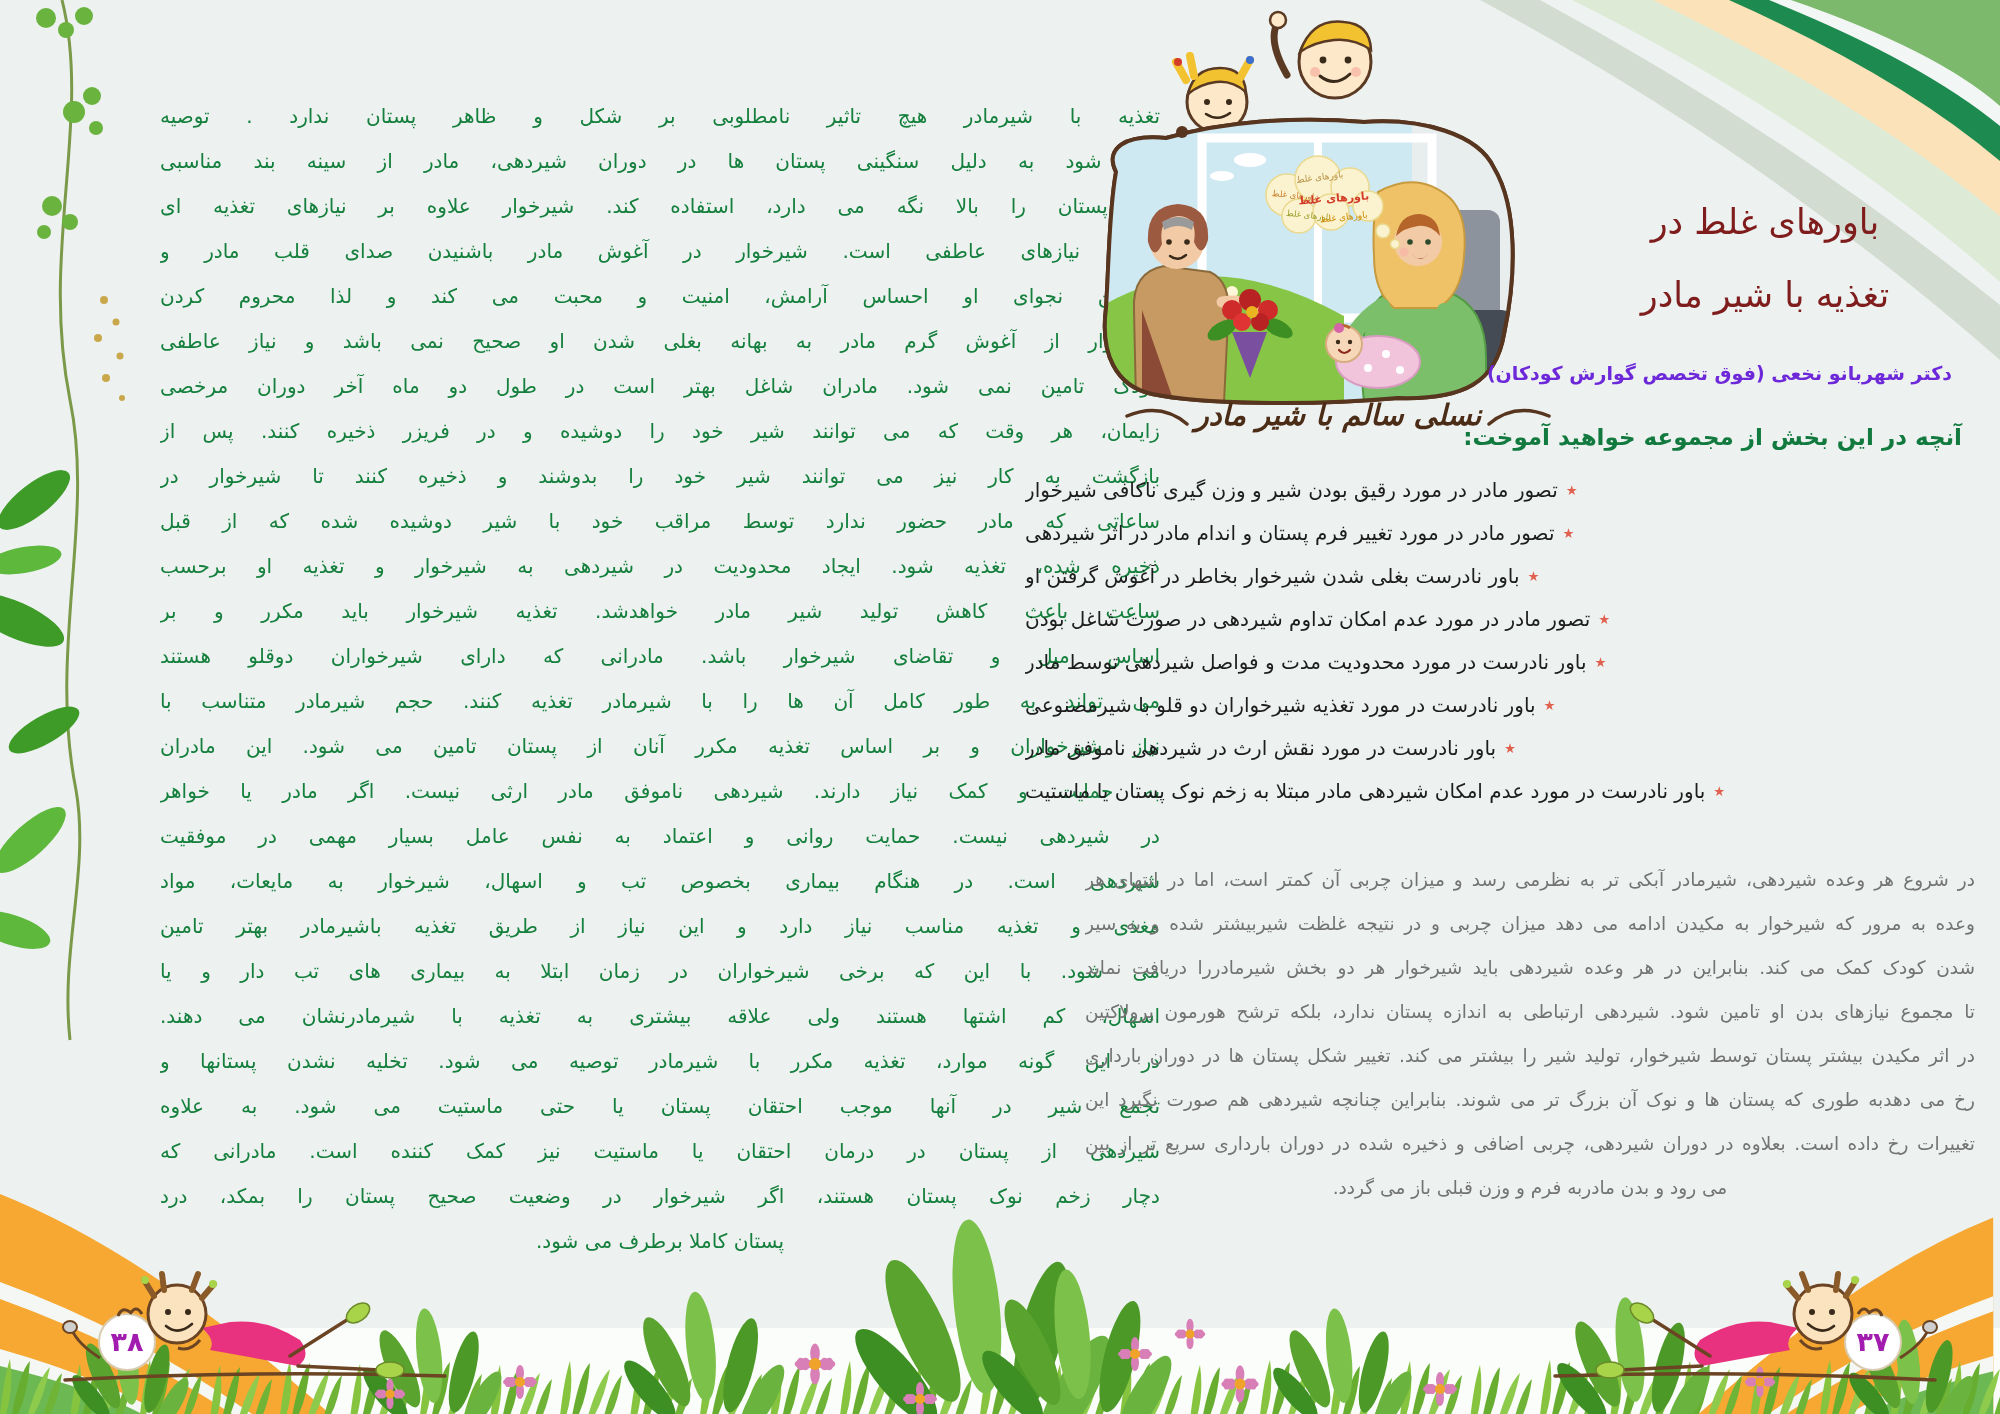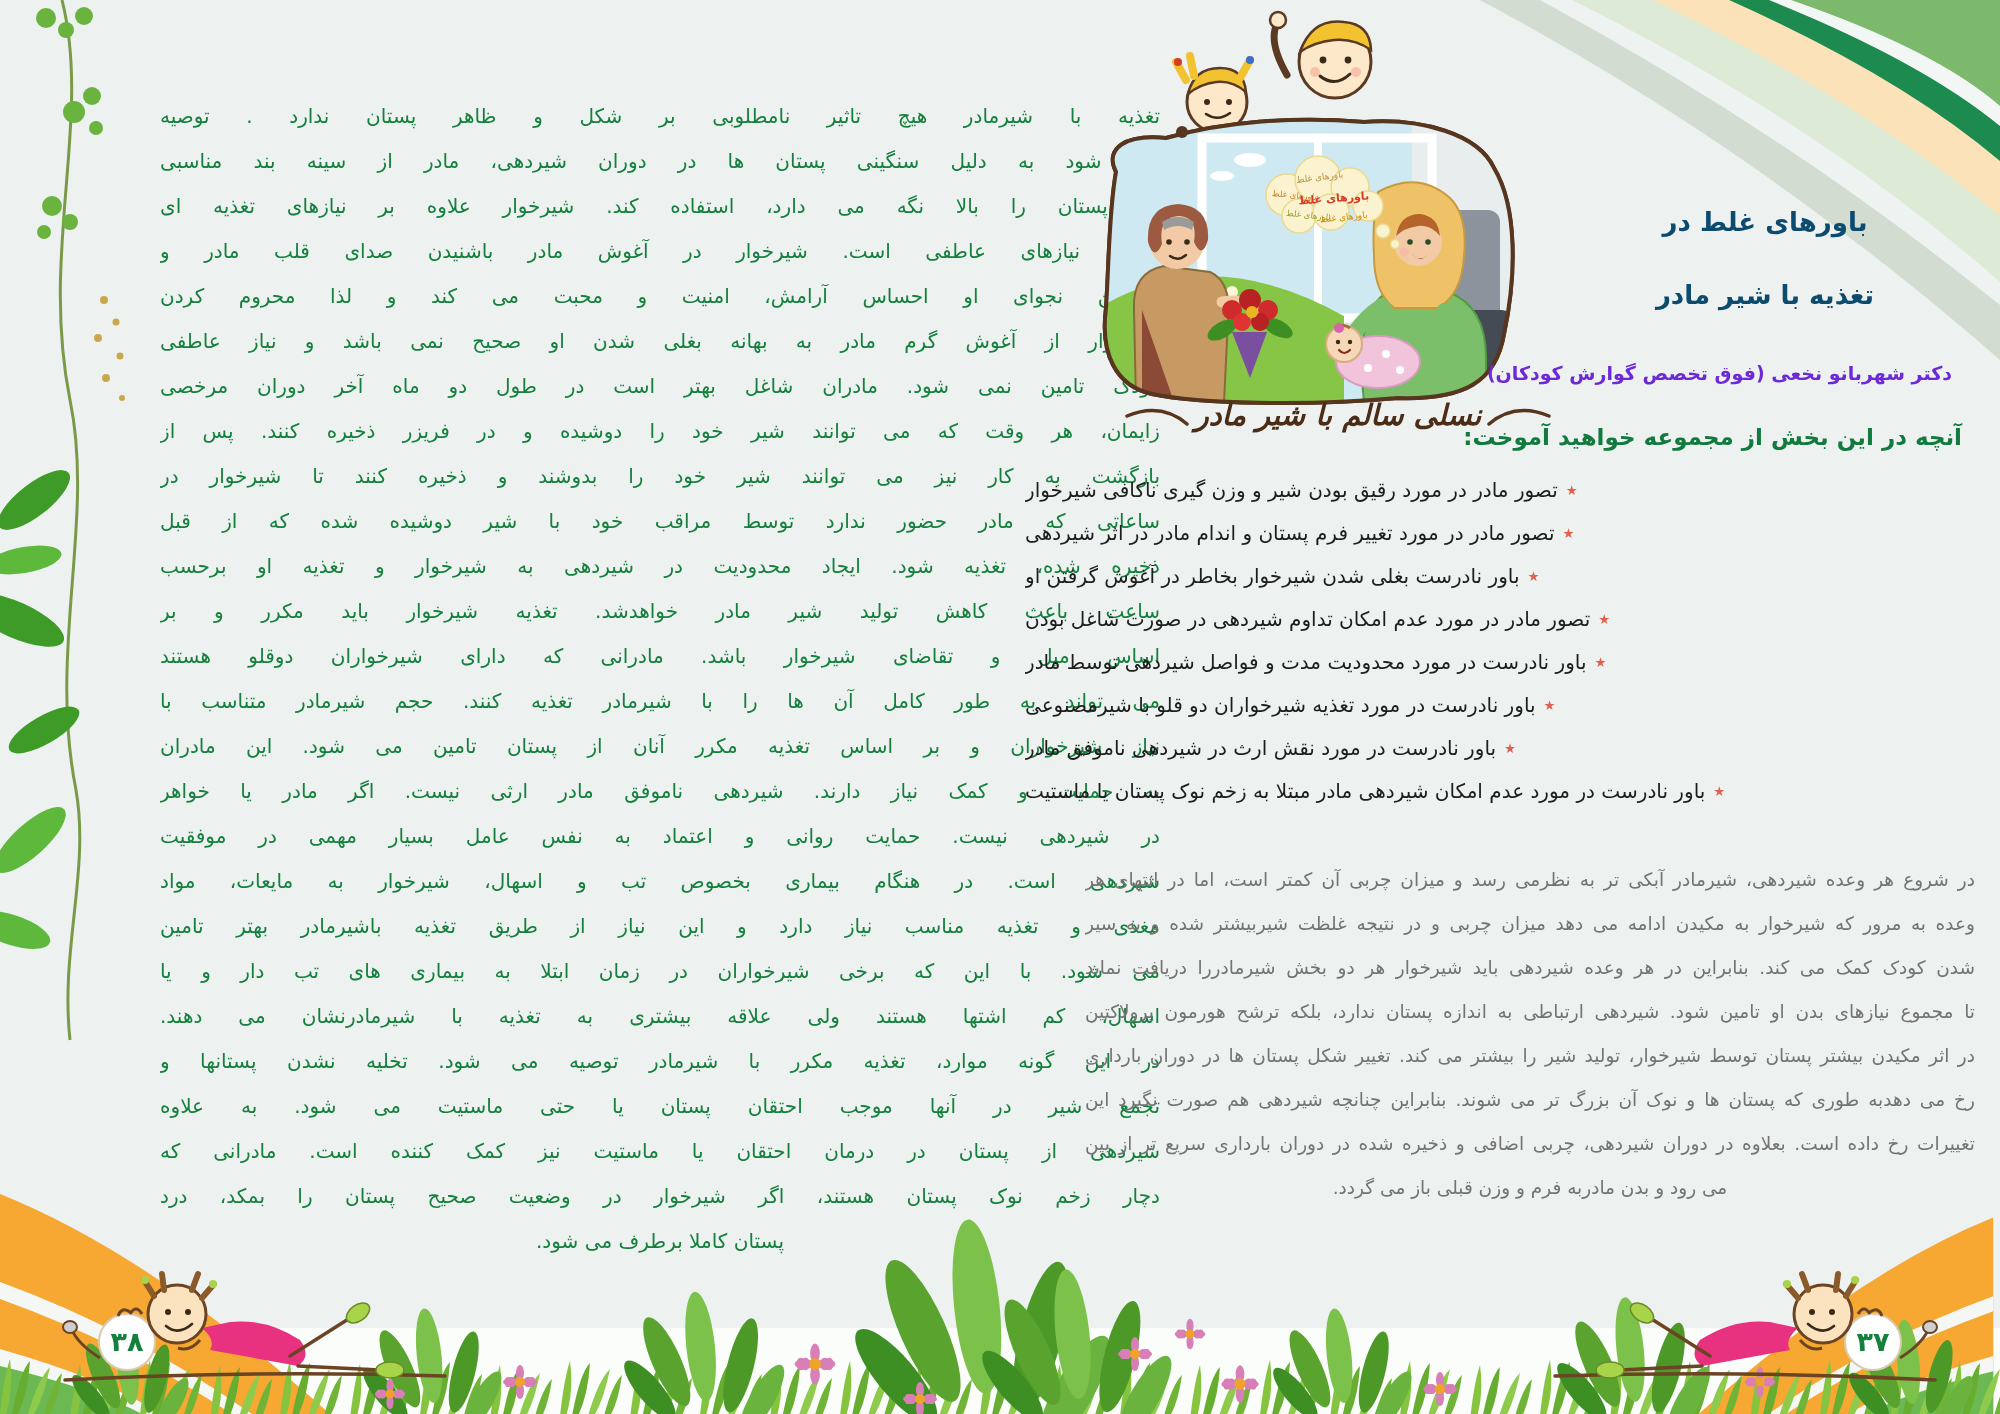--- a/index.html
+++ b/index.html
@@ -6,36 +6,36 @@
   body{width:2000px;height:1414px;position:relative;overflow:hidden;
        background:#edf1f0;font-family:"DejaVu Sans",sans-serif;}
   .abs{position:absolute;}
   .rtl{direction:rtl;unicode-bidi:plaintext;}
   
   .lp-text{left:160px;top:94px;width:1000px;}
   .lp-text .bline{height:45px;line-height:45px;font-size:20px;color:#15803d;
       text-align:justify;text-align-last:justify;white-space:normal;overflow:hidden;}
   .lp-text .bline:last-child{text-align:center;text-align-last:center;}
   
-  .rp-title{left:1555px;top:186px;width:420px;text-align:center;color:#0c4a6e;
-      font-size:26px;font-weight:bold;line-height:73px;}
+  .rp-title{left:1555px;top:186px;width:420px;text-align:center;color:#7f1d1d;
+      font-size:35px;font-weight:normal;line-height:73px;}
   .rp-author{right:48px;top:362px;font-size:19px;font-weight:bold;color:#6d28d9;}
   .banner{left:1118px;top:398px;width:440px;display:flex;align-items:center;justify-content:center;gap:6px;text-align:right;}
   .banner-text{font-size:29px;font-weight:bold;color:#4b2c16;font-style:italic;}
   .rp-heading{right:38px;top:424px;font-size:23px;font-weight:bold;color:#127a3f;}
   .rp-bullets{right:35px;top:468px;width:940px;}
   .rp-bullets .bullet{height:43px;line-height:43px;font-size:20px;color:#1d1d1d;text-align:left;overflow:hidden;}
   .rp-bullets .marker{color:#e0614f;font-size:22px;margin-left:8px;}
   .rp-text{left:1085px;top:858px;width:890px;}
   .rp-text .bline{height:44px;line-height:44px;font-size:18.5px;color:#737373;
       text-align:justify;text-align-last:justify;overflow:hidden;}
   .rp-text .bline:last-child{text-align:center;text-align-last:center;}
   
   .pagenum{width:56px;height:56px;line-height:56px;text-align:center;
-      font-size:27px;font-weight:bold;color:#15803d;}
+      font-size:27px;font-weight:bold;color:#a21caf;}
   .pn-left{left:99px;top:1314px;}
   .pn-right{left:1845px;top:1314px;}
   
   .cloud-t{font-family:"DejaVu Sans",sans-serif;}
 </style>
 </head>
 <body>
 
 <div class="abs" style="left:0;bottom:0;width:2000px;height:86px;background:#fbfdfb;"></div>
 

